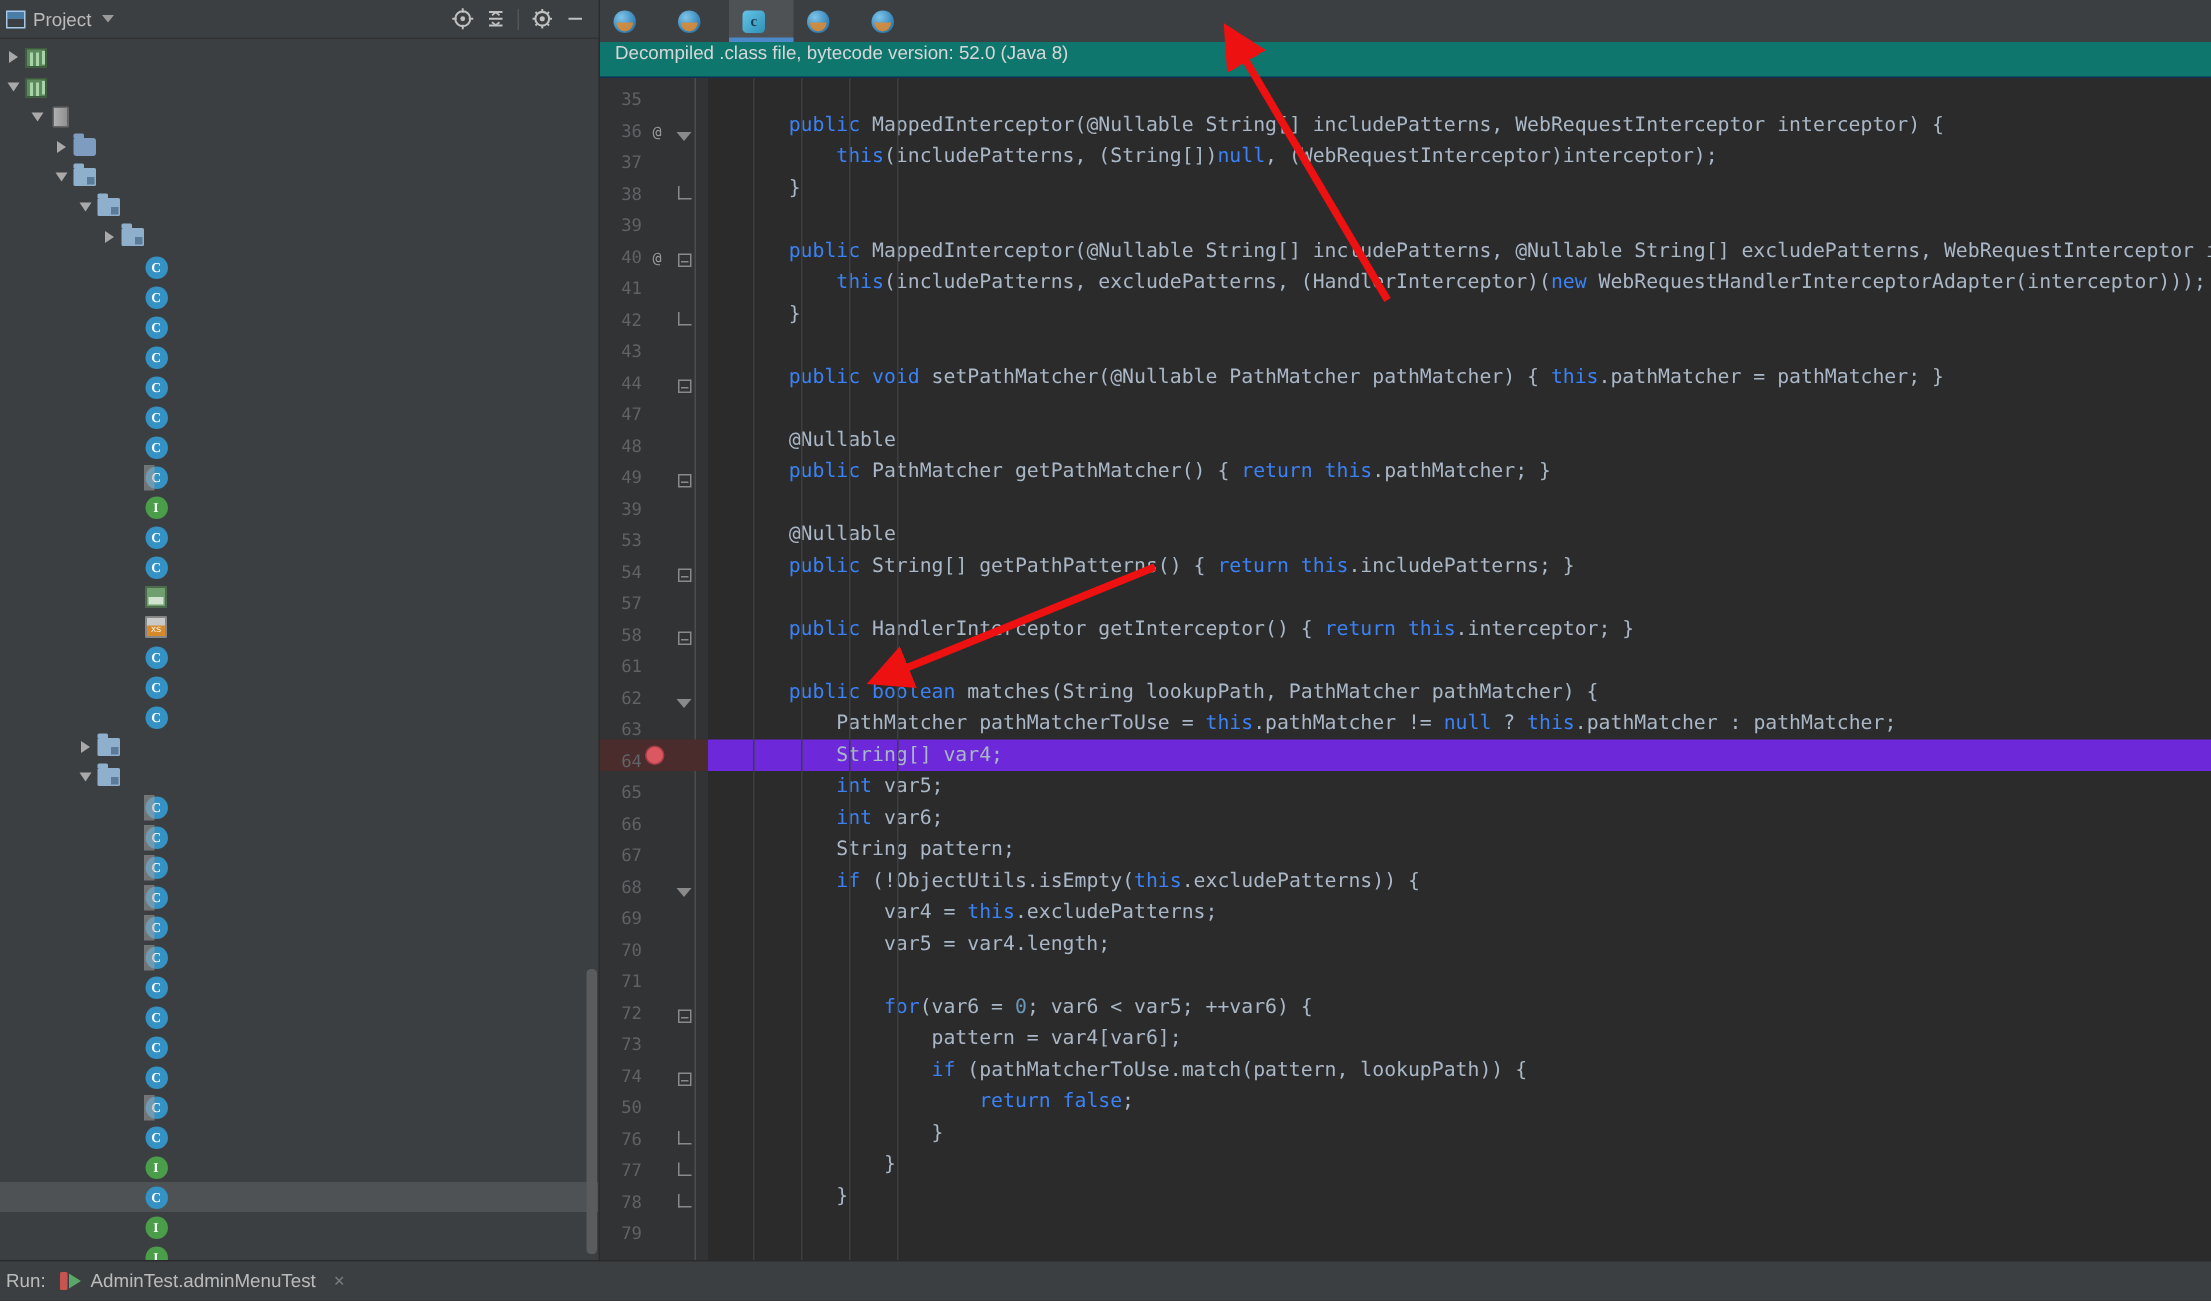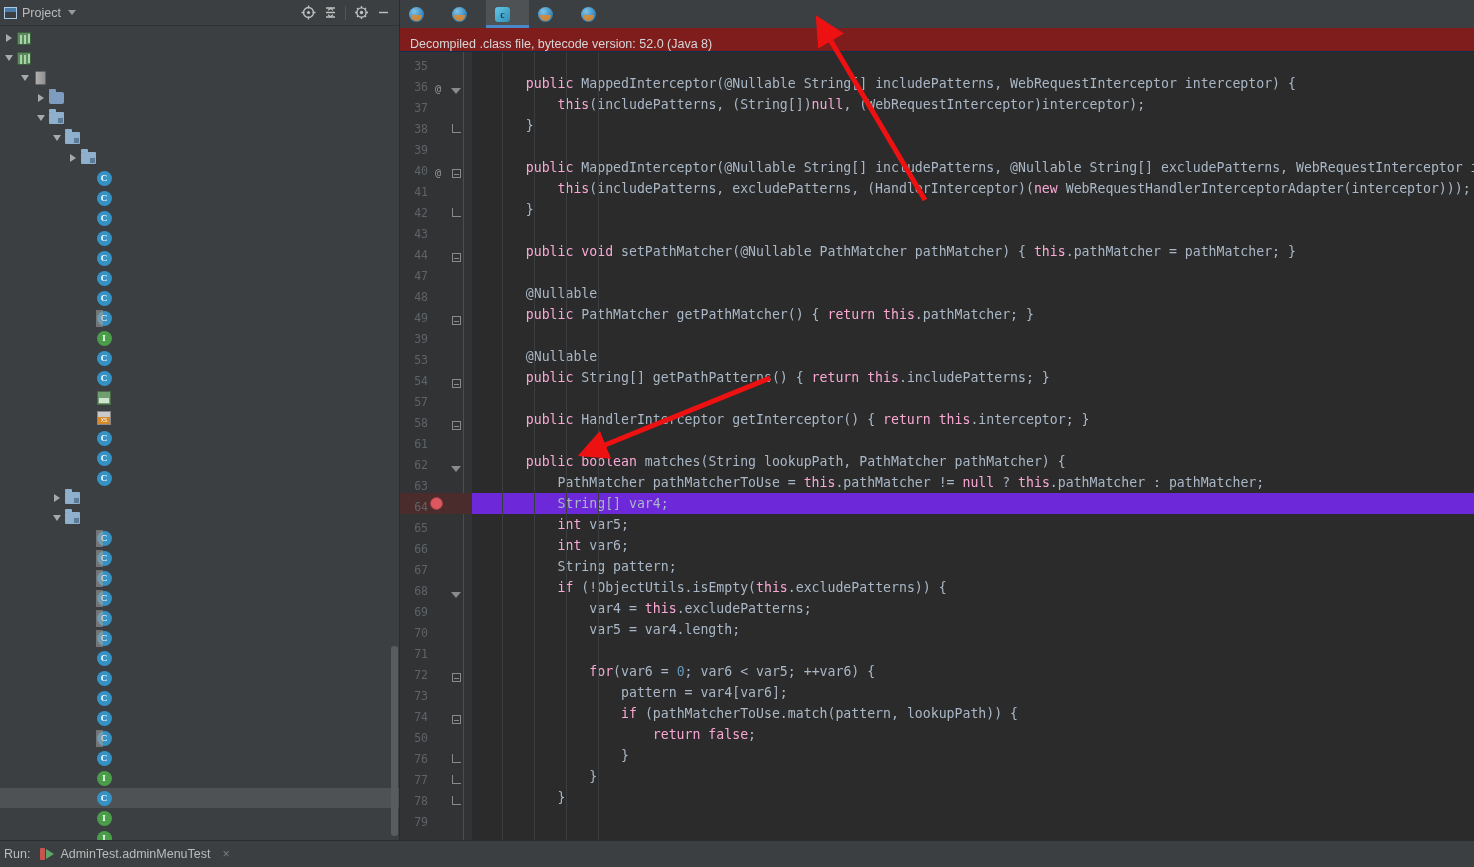--- a/index.html
+++ b/index.html
@@ -148,22 +148,22 @@
   .ico-clsfile:after{
     content:"c"; position:absolute; inset:0; color:#1b3d52; font-size:10px;
     font-weight:bold; display:flex;align-items:center;justify-content:center;
     font-family:"Liberation Serif",serif;
   }
   .tab.err { }
   .tab.err .tab-title { border-bottom: 1.5px dotted #cc4444; }
 
   #notice-bar {
     height: 24px; width: 100%;
-    background: #7f1d1d;
-    display: flex; align-items: flex-end;
+    background: #0f766e;
+    display: flex; align-items: flex-start;
     padding-left: 10px;
     font-size: 12.5px; color: #d6d6d6;
     border-bottom: 1px solid #0e2f52;
   }
 
   #code-wrap {
     position: absolute; top: 52px; left: 0; right: 0; bottom: 0;
     background: #2b2b2b;
     display: flex;
     overflow: hidden;
@@ -211,21 +211,21 @@
     font-family: "DejaVu Sans Mono", monospace;
     font-size: 13.2px;
     line-height: 21px;
     white-space: pre;
     padding-left: 22px;
     overflow: hidden;
   }
   .cline { height: 21px; white-space: pre; }
   .cline.hl { background: #6d28d9; margin-left:-22px; padding-left:22px; }
 
-  .kw  { color: #f9a8d4; }
+  .kw  { color: #3b82f6; }
   .txt { color: #a9b7c6; }
   .num { color: #6897bb; }
 
   
   .ig { position:absolute; top:0; bottom:0; width:1px; background:#3b3e40; }
 
   
   #overlay { position:absolute; inset:0; pointer-events:none; }
 
   

